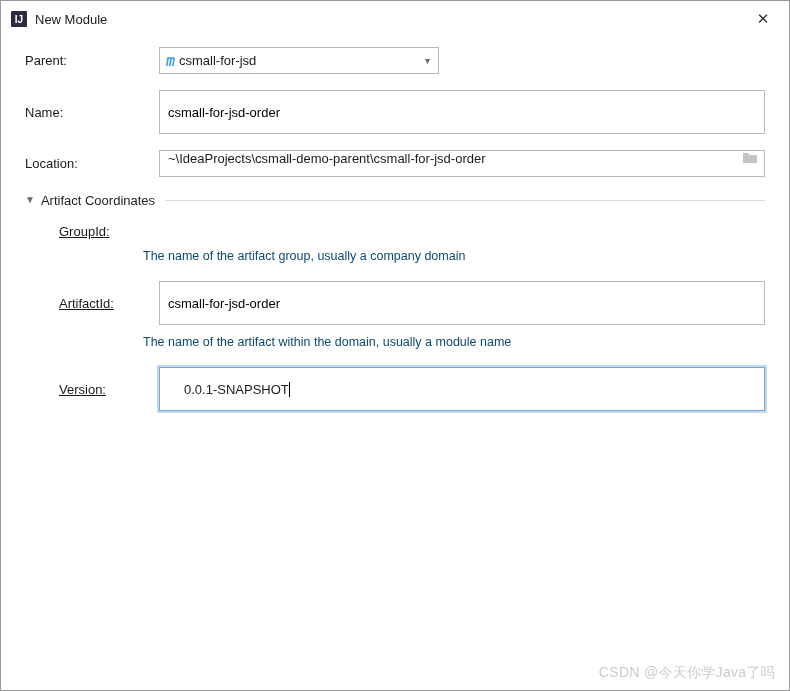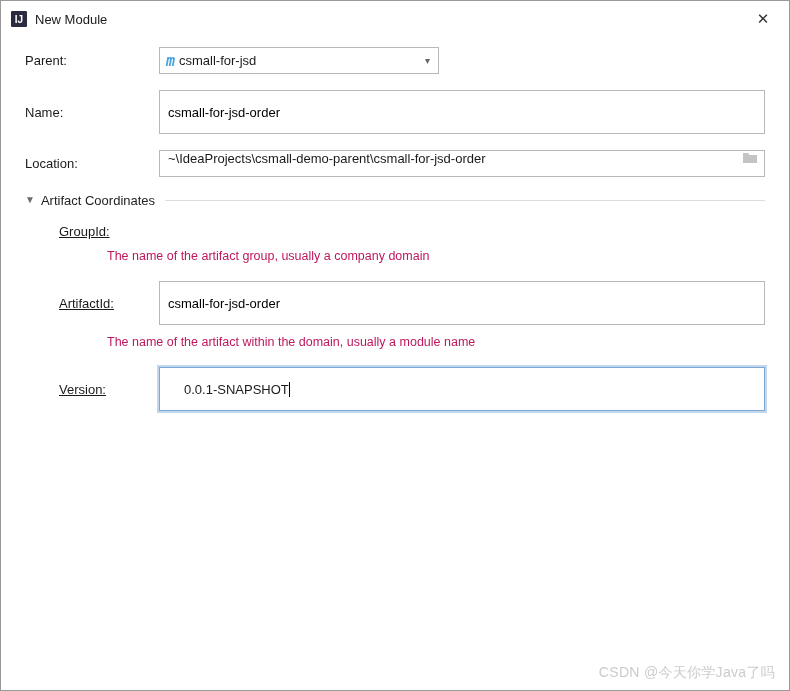--- a/index.html
+++ b/index.html
@@ -115,23 +115,23 @@
       height: 1px;
       background: #dcdcdc;
       margin-left: 10px;
     }
     .indent .label-col {
       padding-left: 34px;
       width: 134px;
       text-decoration: underline;
     }
     .desc {
-      color: #be185d;
+      color: #0c4a6e;
       font-size: 12.5px;
-      margin: -6px 0 18px 82px;
+      margin: -6px 0 18px 118px;
       padding-left: 0;
     }
     .focused {
       border: 1px solid #7aa7d6;
       box-shadow: 0 0 0 2px rgba(122,167,214,0.45);
     }
     .cursor-caret {
       display: inline-block;
       width: 1px; height: 15px;
       background: #000;

